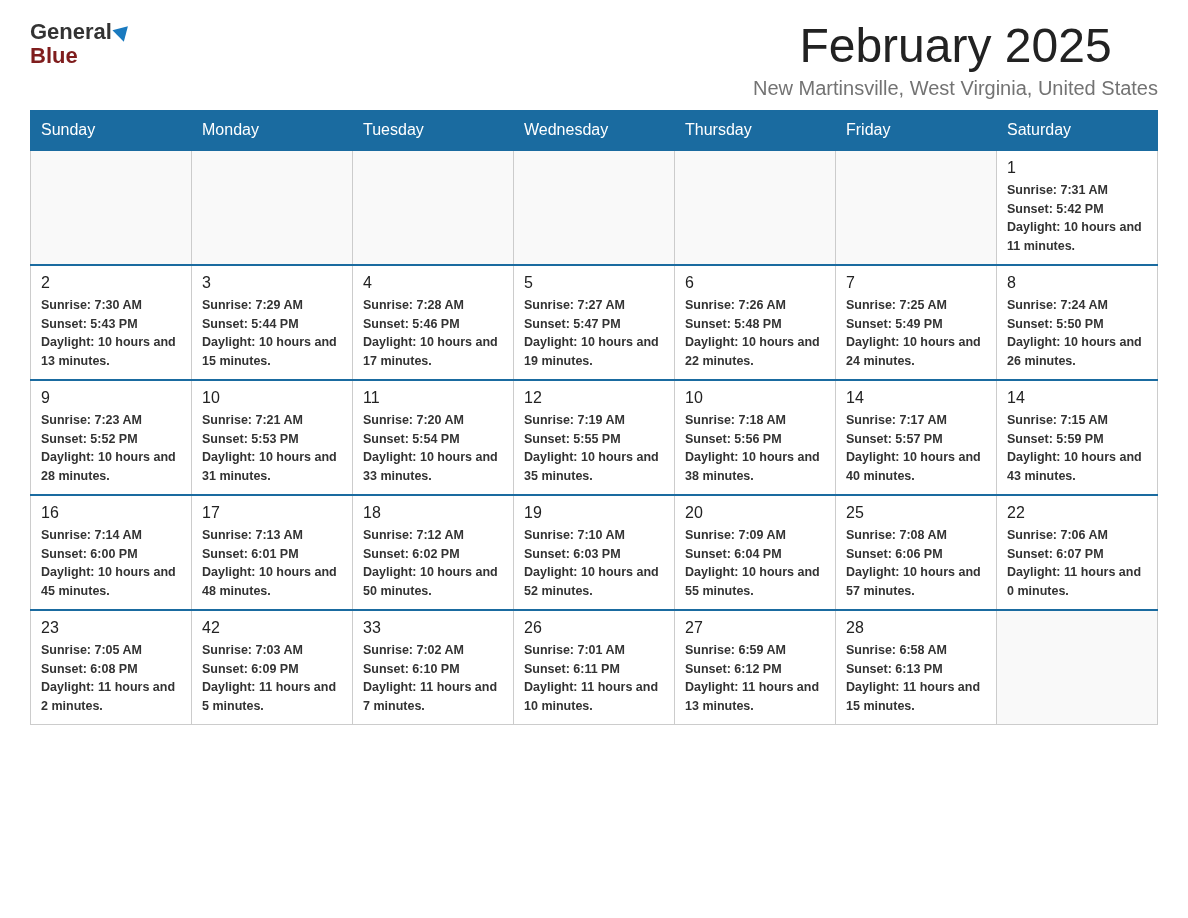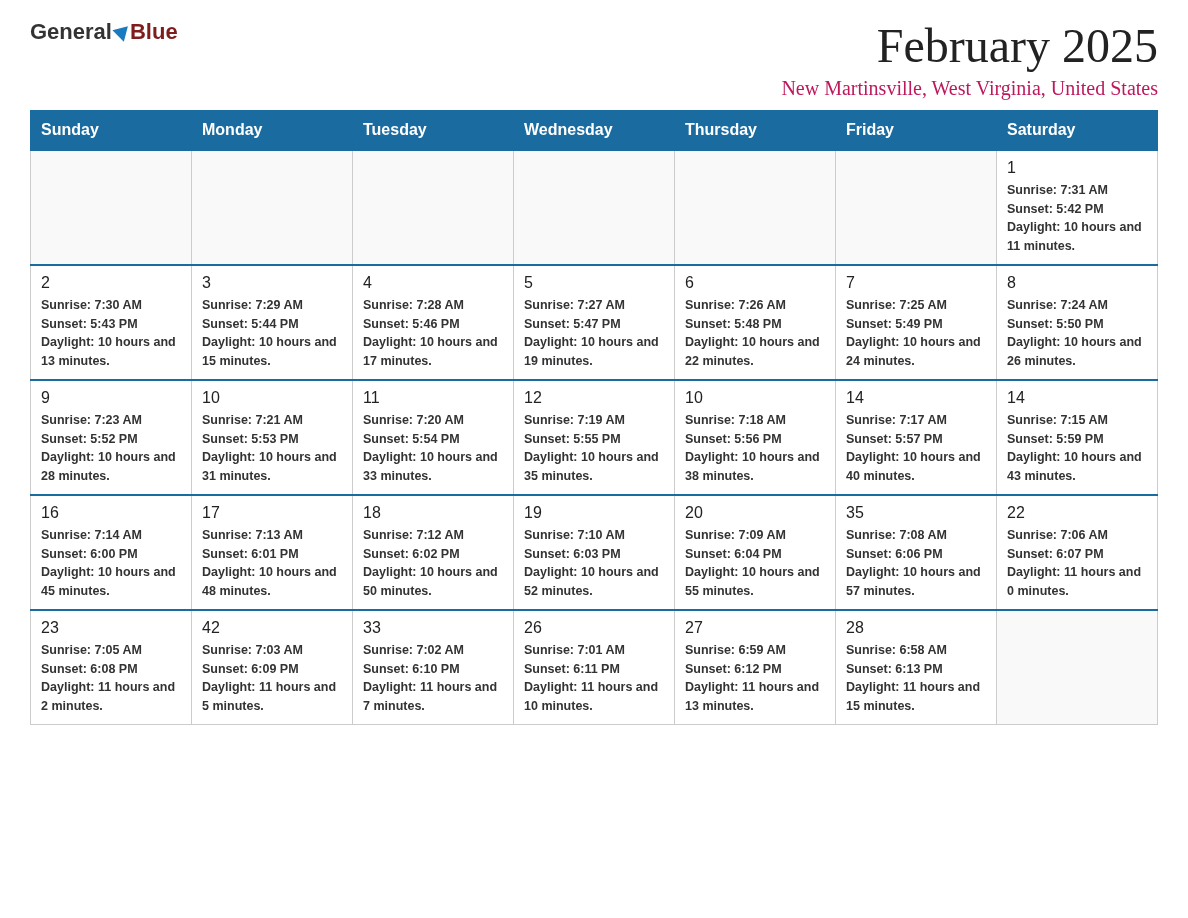--- a/index.html
+++ b/index.html
@@ -11,21 +11,21 @@
       min-height: 918px;
     }
     .header {
       display: flex;
       justify-content: space-between;
       align-items: flex-start;
       margin-bottom: 10px;
     }
     .logo {
       display: flex;
-      flex-direction: row;
+      flex-direction: column;
       align-items: flex-start;
     }
     .logo-general {
       font-size: 22px;
       font-weight: bold;
       color: #333;
       line-height: 1.1;
     }
     .logo-blue {
       font-size: 22px;
@@ -38,44 +38,43 @@
       width: 0;
       height: 0;
       border-left: 8px solid transparent;
       border-right: 8px solid transparent;
       border-top: 14px solid #1a7abf;
       margin-left: 2px;
       vertical-align: middle;
       transform: rotate(-15deg);
     }
     .title-block {
-      text-align: right;
-      font-family: Liberation Serif, serif;
+      text-align: center;
     }
     .month-title {
       font-size: 48px;
       font-weight: normal;
       color: #222;
       line-height: 1.1;
     }
     .location-title {
       font-size: 20px;
-      color: #be185d;
+      color: #737373;
       margin-top: 4px;
     }
     .calendar {
       width: 100%;
       border-collapse: collapse;
       margin-top: 10px;
     }
     .calendar th {
       background-color: #1a6ba0;
       color: #fff;
       font-size: 16px;
-      font-weight: bold;
+      font-weight: normal;
       padding: 10px 10px;
       text-align: left;
       border: 1px solid #1a6ba0;
       margin-top: 48px;
     }
     .calendar td {
       border: 1px solid #ccc;
       vertical-align: top;
       padding: 8px 10px;
       width: 14.28%;
@@ -218,21 +217,21 @@
         </td>
         <td>
           <div class="day-number">19</div>
           <div class="day-info">Sunrise: 7:10 AM<br>Sunset: 6:03 PM<br>Daylight: 10 hours and 52 minutes.</div>
         </td>
         <td>
           <div class="day-number">20</div>
           <div class="day-info">Sunrise: 7:09 AM<br>Sunset: 6:04 PM<br>Daylight: 10 hours and 55 minutes.</div>
         </td>
         <td>
-          <div class="day-number">35</div>
+          <div class="day-number">25</div>
           <div class="day-info">Sunrise: 7:08 AM<br>Sunset: 6:06 PM<br>Daylight: 10 hours and 57 minutes.</div>
         </td>
         <td>
           <div class="day-number">22</div>
           <div class="day-info">Sunrise: 7:06 AM<br>Sunset: 6:07 PM<br>Daylight: 11 hours and 0 minutes.</div>
         </td>
       </tr>
       <tr class="week-row">
         <td>
           <div class="day-number">23</div>

